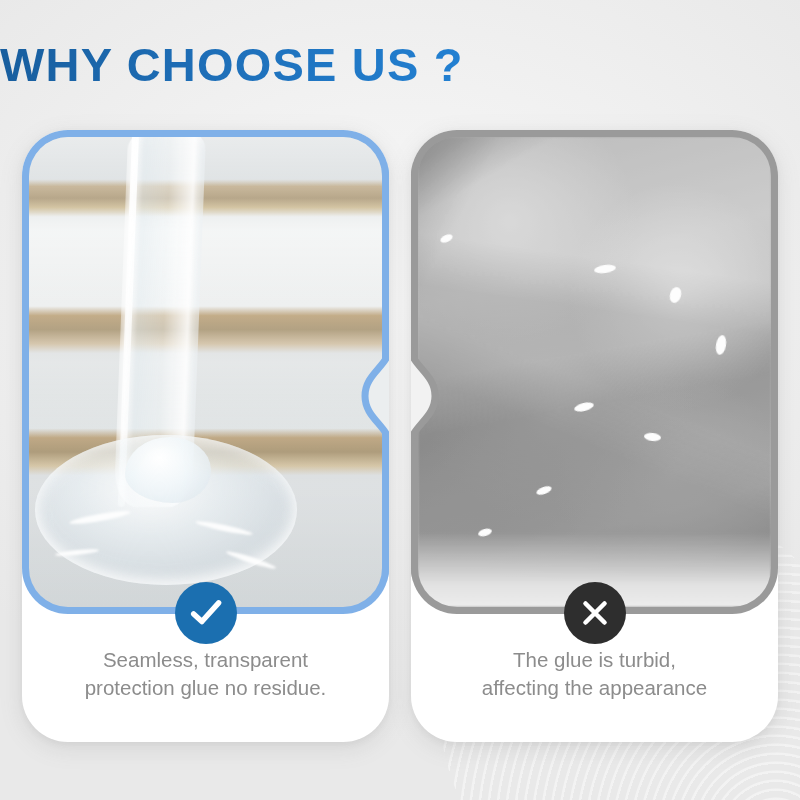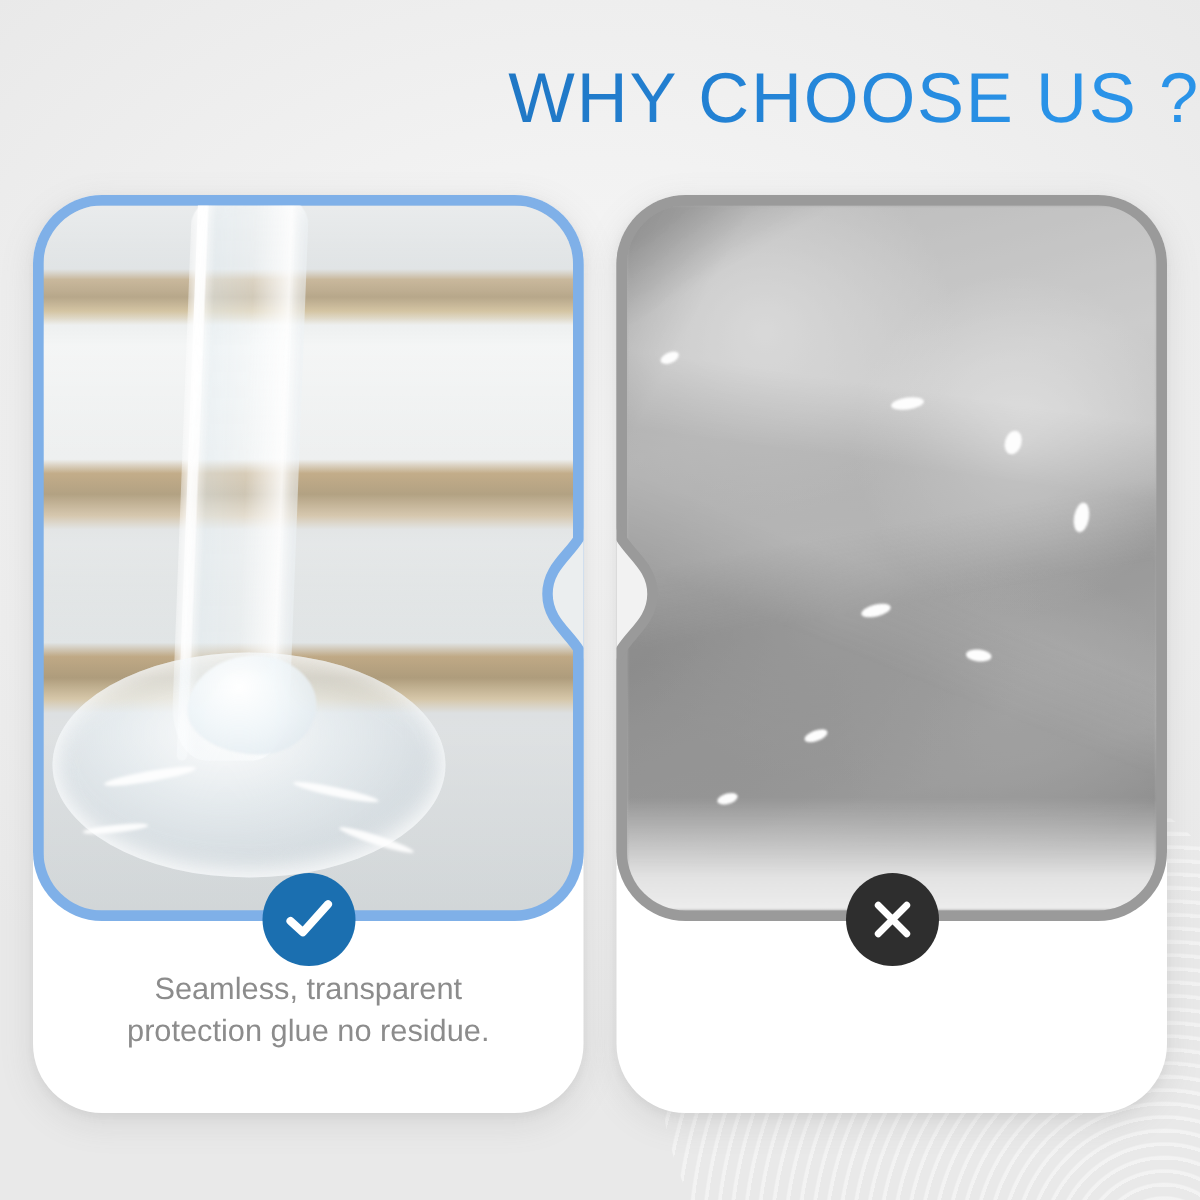--- a/index.html
+++ b/index.html
@@ -29,23 +29,23 @@
         rgba(255,255,255,0.55) 0px, rgba(255,255,255,0.55) 2px,
         rgba(230,230,230,0.0) 3px, rgba(230,230,230,0.0) 9px);
     z-index: 0;
     opacity: .8;
   }
 
   
   .title {
     position: absolute;
     top: 36px; left: 0; right: 0;
-    text-align: right;
+    text-align: left;
     font-size: 47px;
-    font-weight: normal;
+    font-weight: bold;
     letter-spacing: 1.2px;
     line-height: 58px;
     background: linear-gradient(95deg, #185e9e 0%, #1d6cb4 22%, #2280d2 58%, #2a93e8 88%);
     -webkit-background-clip: text;
     background-clip: text;
     color: transparent;
     -webkit-text-fill-color: transparent;
     z-index: 5;
     white-space: nowrap;
   }
@@ -304,15 +304,19 @@
         </svg>
       </div>
     </div>
 
     <div class="badge badge-cross">
       <svg viewBox="0 0 24 24">
         <path d="M6 6 L18 18 M18 6 L6 18" fill="none" stroke="#ffffff" stroke-width="2.9" stroke-linecap="round"></path>
       </svg>
     </div>
 
+    <div class="caption">
+      <span class="ln">The glue is turbid,</span>
+      <span class="ln">affecting the appearance</span>
+    </div>
   </div>
 
 </div>
 
 </body></html>

